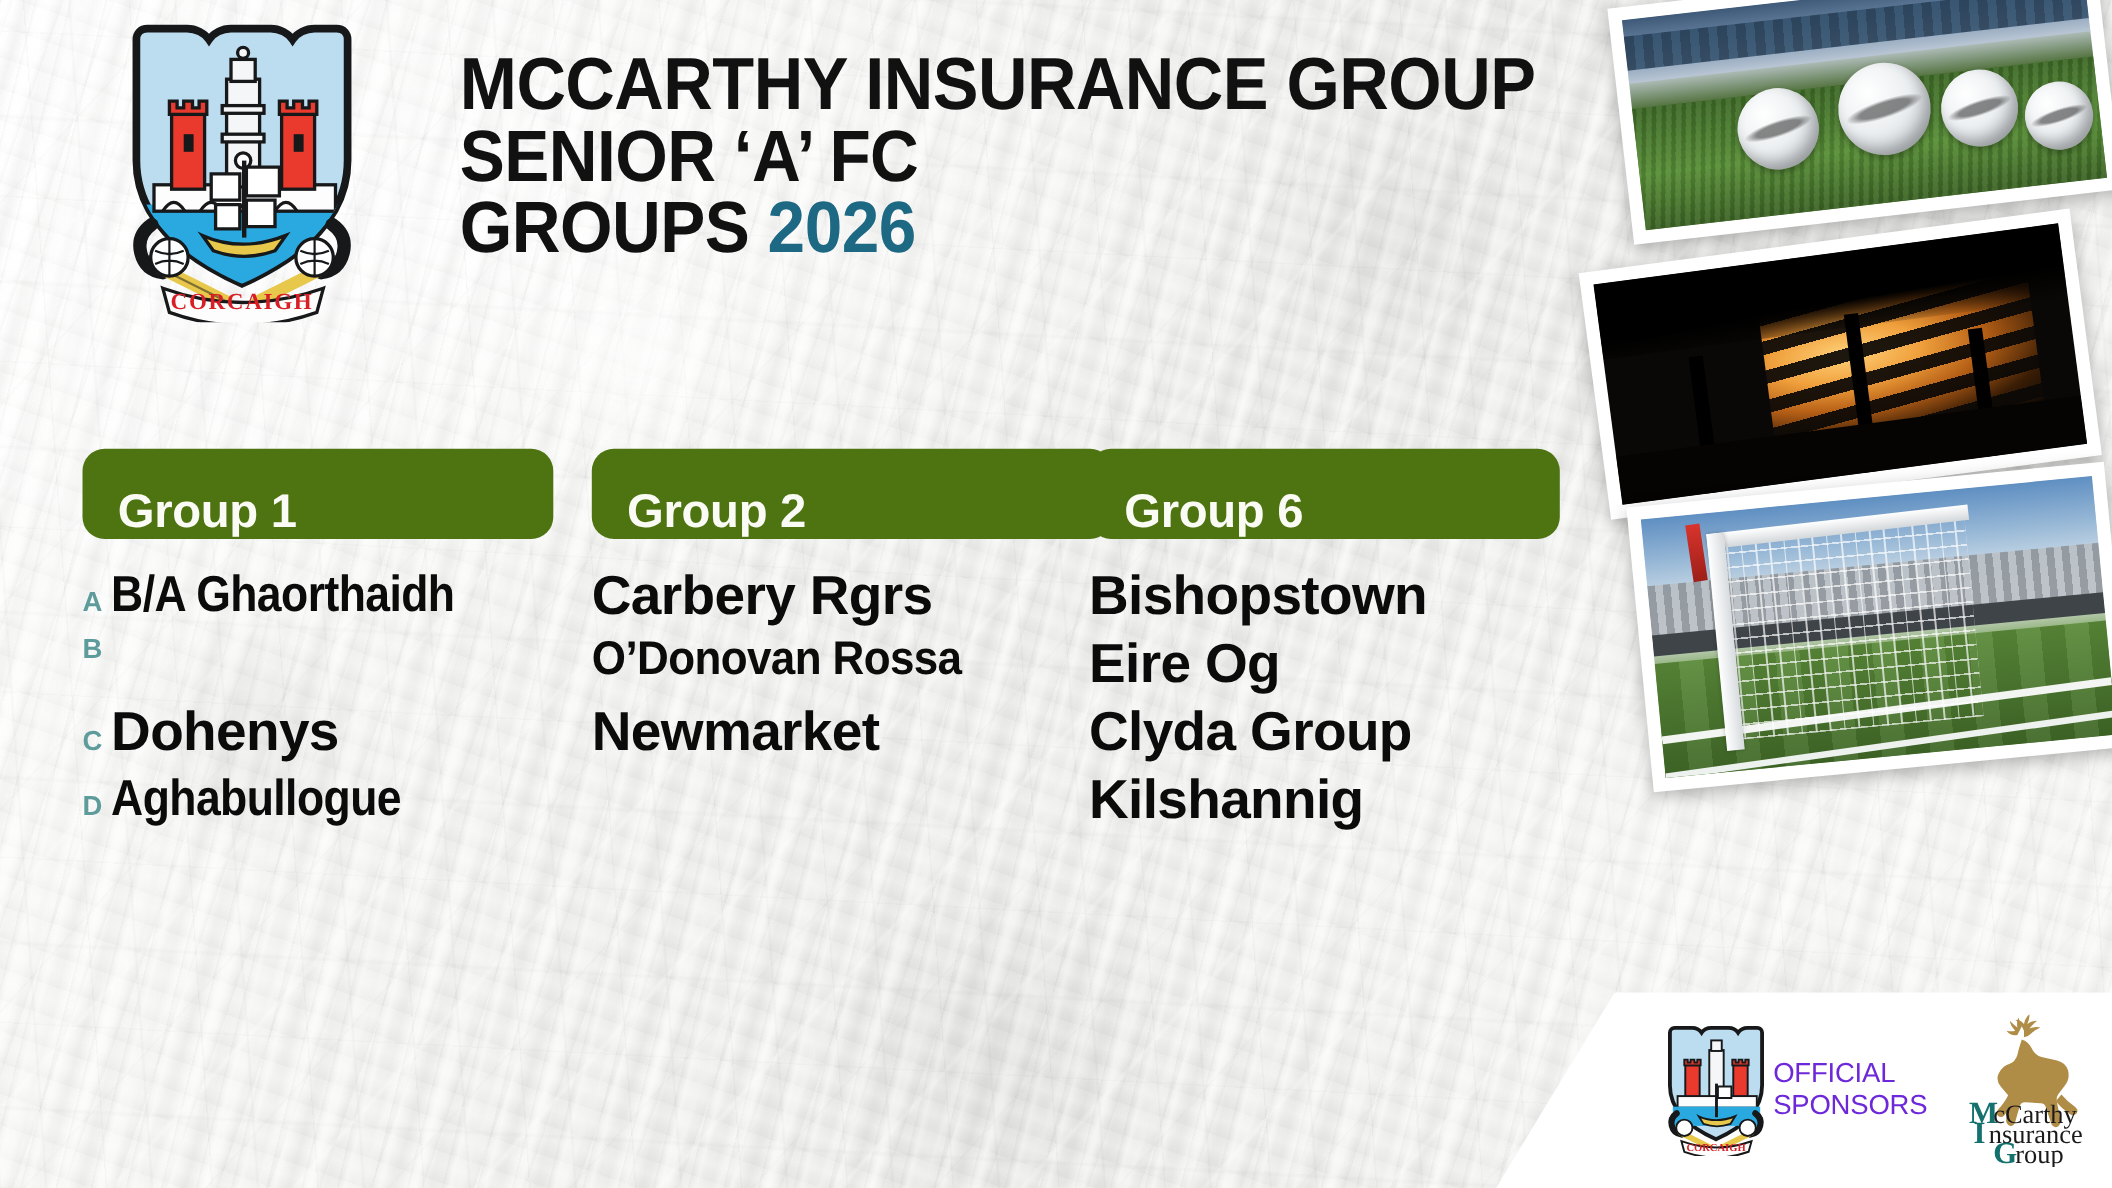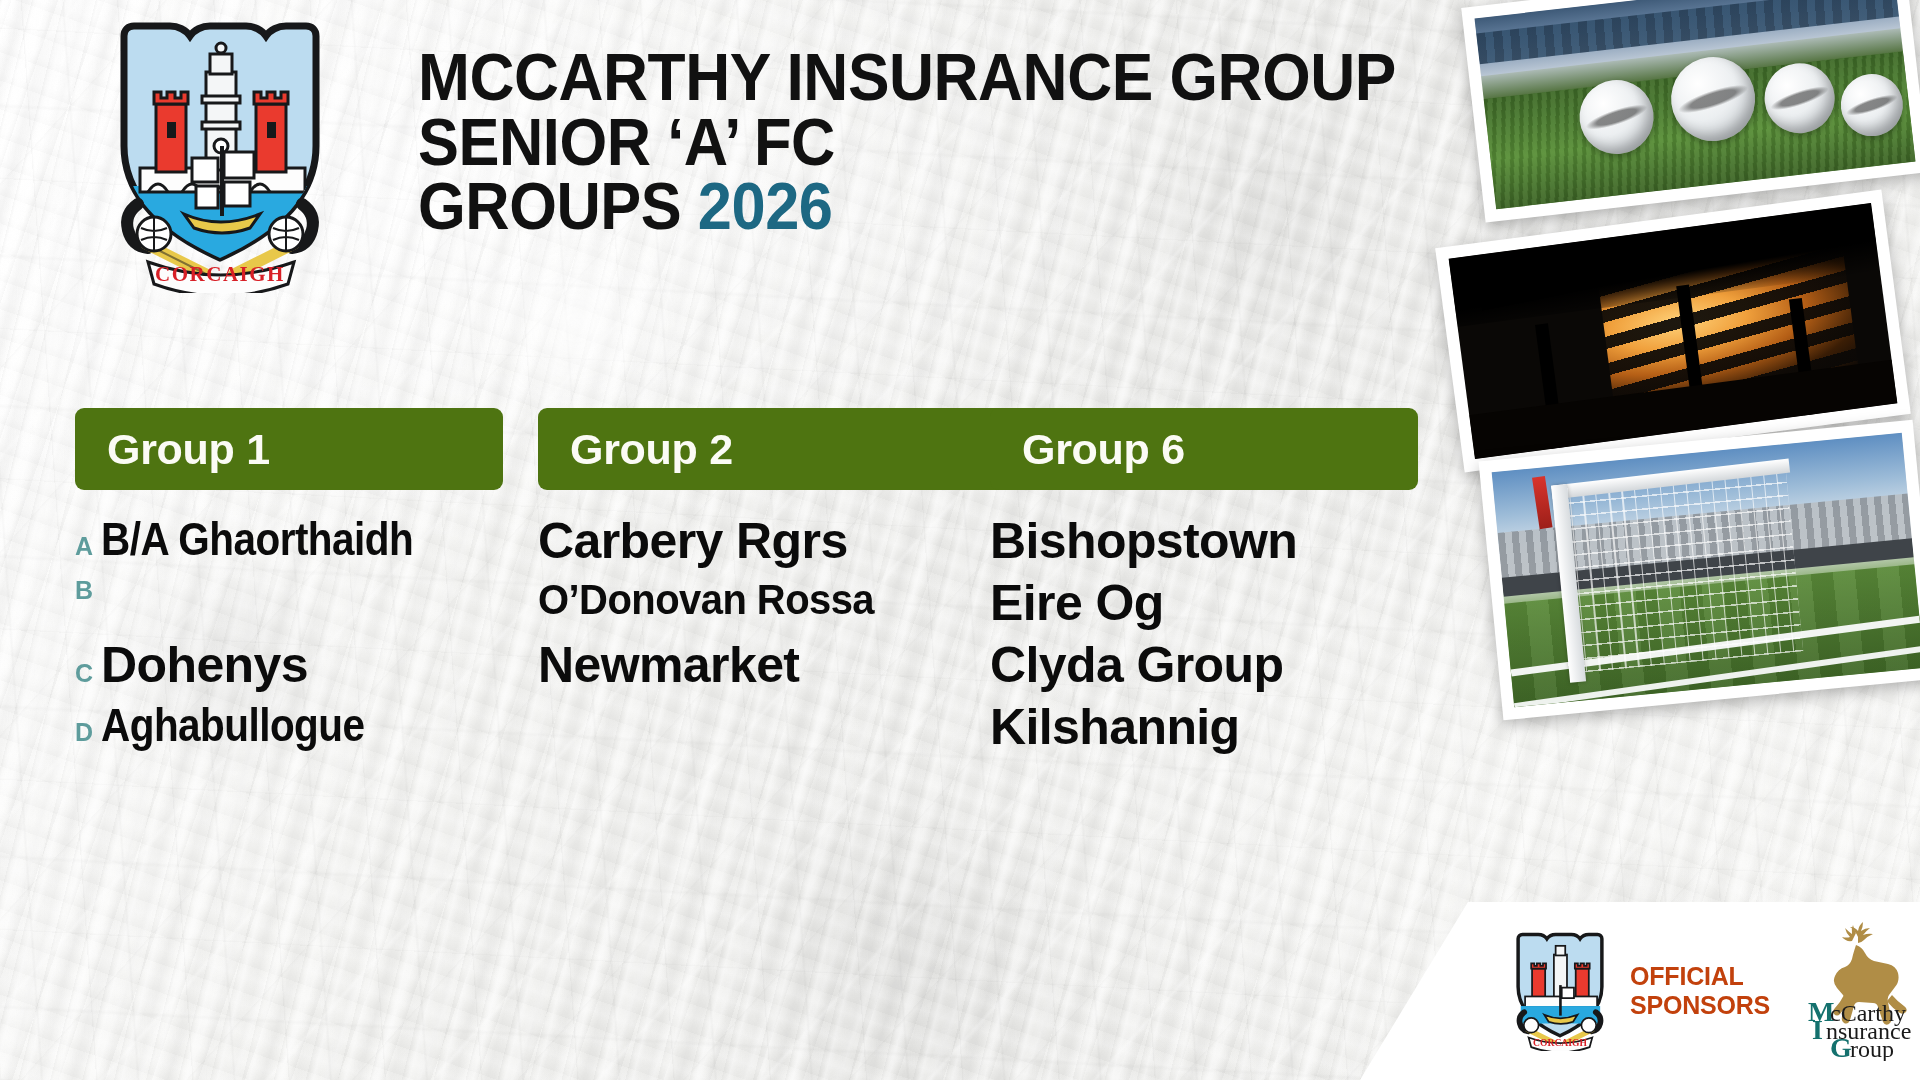--- a/index.html
+++ b/index.html
@@ -55,22 +55,22 @@
   }
   #headline .ln.l1{font-size:67px;}
   #headline .year{color:#1d6883;}
 
   
   .grp{position:absolute;top:408px;}
   .grp.g1{left:75px;width:430px;}
   .grp.g2{left:538px;width:430px;}
   .grp.g3{left:990px;width:430px;}
   .grp-bar{
-    height:82px;border-radius:9px;background:#4e7411;
-    display:flex;align-items:center;
+    height:82px;border-radius:20px;background:#4e7411;
+    display:flex;align-items:flex-end;
   }
   .grp.g1 .grp-bar{width:428px;}
   .grp.g2 .grp-bar{width:473px;}
   .grp.g3 .grp-bar{width:428px;}
   .grp-bar .lbl{
     color:#fbfbf5;font-size:43px;font-weight:800;
     letter-spacing:-.3px;padding-left:32px;
   }
   .teams{margin-top:26px;}
   .team{
@@ -167,22 +167,22 @@
     background:linear-gradient(180deg,#d8342c,#9d1f19);transform:rotate(-3deg);}
 
   
   #sponsor-panel{
     position:absolute;right:0;bottom:0;width:560px;height:178px;background:#ffffff;
     clip-path:polygon(108px 0, 100% 0, 100% 100%, 0 100%);
     display:flex;align-items:center;
   }
   #sp-crest{width:104px;height:120px;margin-left:148px;flex:0 0 104px;}
   #sp-text{
-    margin-left:18px;font-weight:700;font-size:25px;line-height:1.16;
-    letter-spacing:-.2px;color:#c2410c;
+    font-weight:400;font-size:25px;line-height:1.16;
+    letter-spacing:-.2px;color:#6d28d9;
   }
   #mig-logo{margin-left:30px;width:148px;height:140px;flex:0 0 148px;}
 </style>
 </head>
 <body>
 
 <div id="poster">
   <div class="crumple a"></div>
   <div class="crumple b"></div>
   <div class="crumple c"></div>

